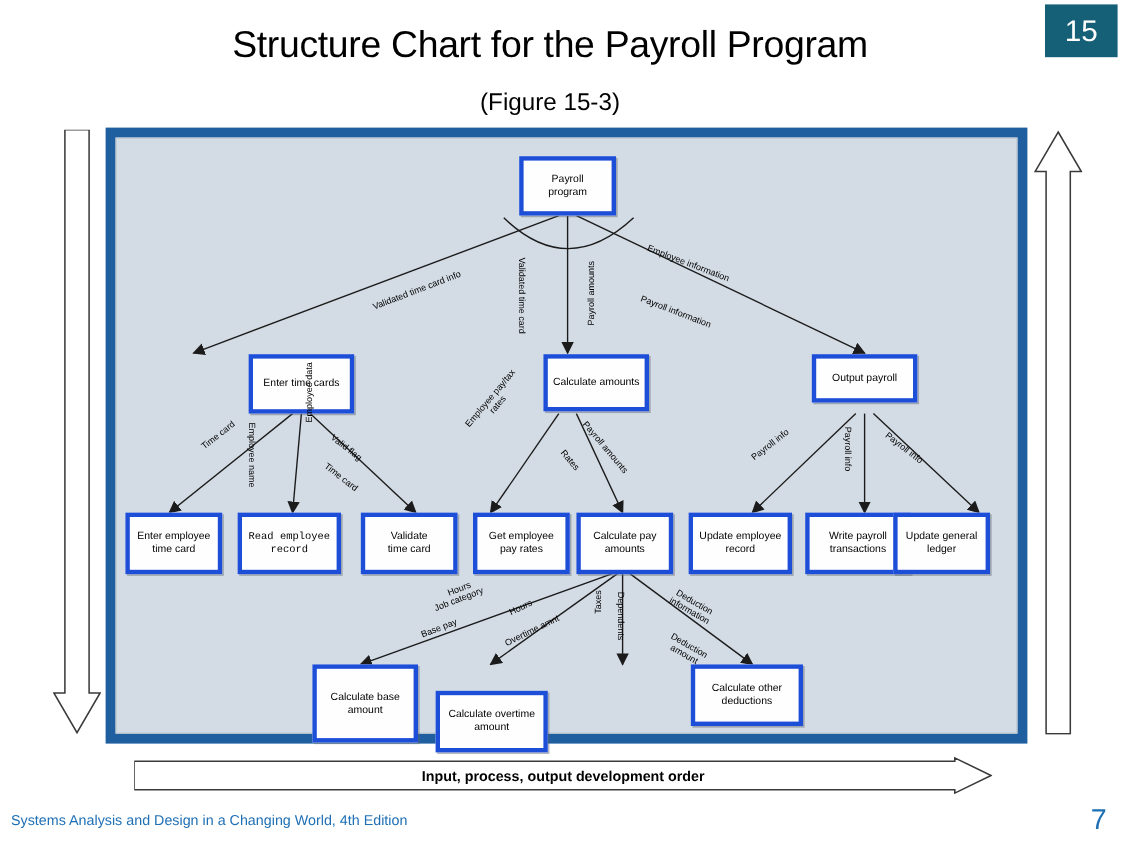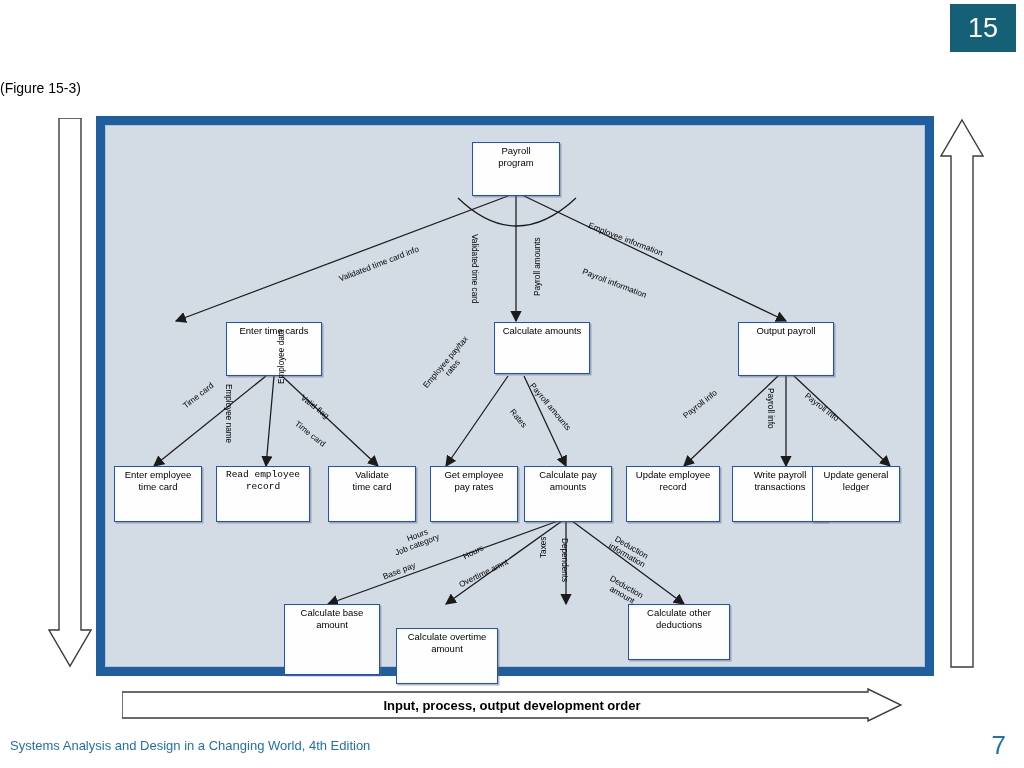--- a/index.html
+++ b/index.html
@@ -12,21 +12,21 @@
   #slide { position: relative; width: 1024px; height: 768px; }
 
   
   .slide-title {
     position: absolute; left: 0; top: 22px; width: 1000px;
     text-align: center; font-size: 34px; color: #000;
     letter-spacing: -0.3px;
   }
   .slide-subtitle {
     position: absolute; left: 0; top: 80px; width: 1000px;
-    font-size: 14px; color: #000;
+    text-align: center; font-size: 22px; color: #000;
   }
   .chapter-badge {
     position: absolute; right: 8px; top: 4px;
     width: 66px; height: 48px;
     background: #156077; color: #ffffff;
     font-size: 27px; display: flex; align-items: center; justify-content: center;
   }
 
   
   .footer-text {
@@ -51,23 +51,23 @@
     background: #D3DBE4;
     border: 1px solid #b9c3ce;
     box-sizing: border-box;
     position: relative;
   }
 
   
   .node {
     position: absolute;
     background: #FEFEFE;
-    border: 1px solid #1d4ed8;
+    border: 4px solid #1d4ed8;
     box-shadow: 1.5px 1.5px 0 rgba(90,100,112,0.45);
-    display: flex; align-items: flex-start; justify-content: center;
+    display: flex; align-items: center; justify-content: center;
     text-align: center;
     font-size: 9.5px; line-height: 1.22; color: #000;
     box-sizing: border-box;
     padding: 2px;
   }
 
   
   .couple {
     position: absolute;
     font-size: 8.2px; color: #000; white-space: nowrap;
@@ -92,20 +92,21 @@
     position: absolute; left: 0; top: 0; width: 100%; height: 100%;
     display: flex; align-items: center; justify-content: center;
     font-size: 13px; font-weight: bold; color: #000;
   }
 </style>
 </head>
 <body>
 
 <div id="slide">
 
+  <div class="slide-title">Structure Chart for the Payroll Program</div>
   <div class="slide-subtitle">(Figure 15-3)</div>
   <div class="chapter-badge">15</div>
 
   <div class="arrow-v" style="left:48px; top:118px; height:550px;">
     <svg width="44" height="550" viewBox="0 0 44 550">
       <polygon points="11,0 33,0 33,512 43,512 22,548 1,512 11,512" fill="#ffffff" stroke="#3a3a3a" stroke-width="1.4"></polygon>
     </svg>
 
   </div>
 
@@ -162,21 +163,21 @@
         <span style="white-space:pre-line">Payroll
 program</span>
       </div>
 
       <div class="node" style="left:120px; top:196px; width:96px; height:54px;">
         <span style="white-space:pre-line">Enter time cards</span>
       </div>
       <div class="node" style="left:352px; top:196px; width:96px; height:52px;margin-left:36px;">
         <span style="white-space:pre-line">Calculate amounts</span>
       </div>
-      <div class="node" style="left:632px; top:196px; width:96px; height:54px;">
+      <div class="node" style="left:632px; top:196px; width:96px; height:44px;">
         <span style="white-space:pre-line">Output payroll</span>
       </div>
 
       <div class="node" style="left:8px; top:340px; width:88px; height:56px;">
         <span style="white-space:pre-line">Enter employee
 time card</span>
       </div>
       <div class="node" style="left:110px; top:340px; width:94px; height:56px;font-family:Liberation Mono, monospace;">
         <span style="white-space:pre-line">Read employee
 record</span>

